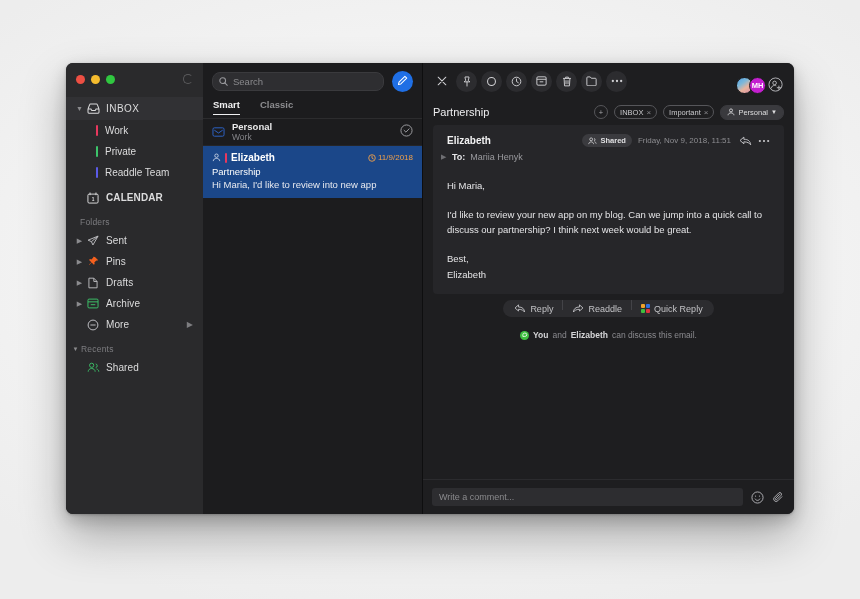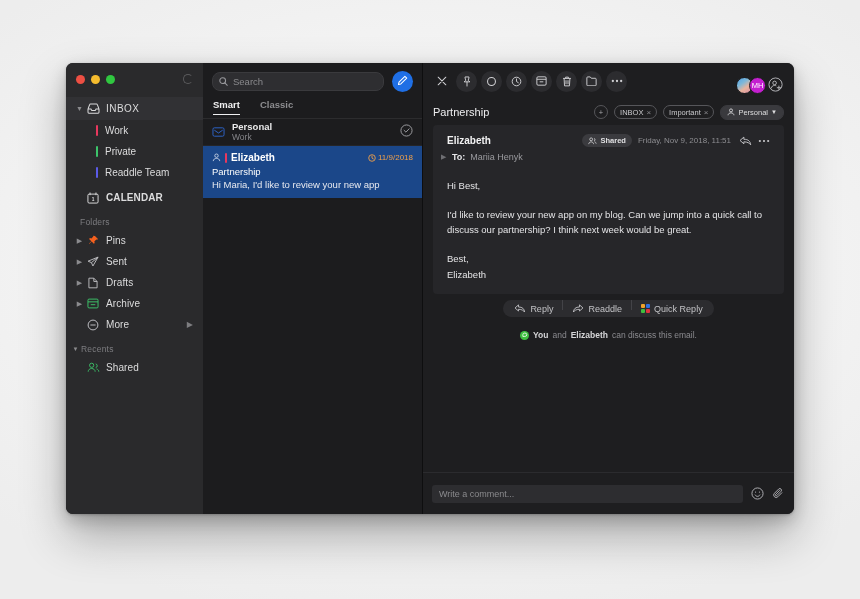--- a/index.html
+++ b/index.html
@@ -213,21 +213,21 @@
     flex: 0 0 21px;
   }
   .tb-btn.plain { background: transparent; }
   .tb-spacer { flex: 1; }
   .avatars { display: flex; align-items: center; }
   .av {
     width: 17px; height: 17px; border-radius: 50%;
     margin-left: -3px;
     border: 1.3px solid #1e1e20;
     display: flex; align-items: center; justify-content: center;
-    font-size: 7.5px; font-weight: normal; color: #fff;
+    font-size: 7.5px; font-weight: bold; color: #fff;
     overflow: hidden;
     margin-top: 8px;
   }
   .av.photo { background: linear-gradient(145deg,#4ea3e8 0%,#7fb8d8 35%,#e8b49d 62%,#d98aa4 100%); }
   .av.mh { background: #c41fd0; margin-left: -4px; }
   .av.add { background: transparent; border: none; margin-left: 1px; }
 
   .dt-subjbar {
     height: 26px;
     display: flex; align-items: center;
@@ -325,21 +325,21 @@
   }
   .discuss b { color: #d5d5d7; }
   .bubble {
     width: 9px; height: 9px; border-radius: 50%;
     background: #3fbf3f;
     display: flex; align-items: center; justify-content: center;
   }
 
   .dt-footer {
     border-top: 1px solid #2b2b2e;
-    height: 42px;
+    height: 35px;
     display: flex; align-items: center;
     padding: 16px 9px;
     gap: 8px;
   }
   .comment-box {
     flex: 1; height: 18px;
     background: #2d2d30;
     border-radius: 3px;
     display: flex; align-items: center;
     padding: 0 7px;
@@ -405,36 +405,36 @@
         <span class="sb-label">CALENDAR</span>
       </div>
 
       <div class="sb-section">
         <span>Folders</span>
       </div>
 
       <div class="sb-row">
         <span class="sb-chev">▶</span>
         <span class="sb-ico">
-          <svg width="11" height="11" viewBox="0 0 12 12" fill="#f4601e">
-            <path d="M7.6 1.1 10.9 4.4l-.9.9-1-.3-2.1 2.1.4 1.6-.9.9L4 7.1 1.3 9.8l-.3-.3 2.6-2.8-2.4-2.4.9-.9 1.6.4L5.8 1.7l-.3-1z"></path>
-          </svg>
-        </span>
-        <span class="sb-label">Pins</span>
+          <svg width="12" height="12" viewBox="0 0 13 13" fill="none" stroke="#c2c2c6" stroke-width="1" stroke-linejoin="round">
+            <path d="M12 1.2 1.2 5.6l3.6 1.6 1.6 3.6z"></path>
+              <path d="M12 1.2 4.8 7.2"></path>
+          </svg>
+        </span>
+        <span class="sb-label">Sent</span>
       </div>
 
       <div class="sb-row">
         <span class="sb-chev">▶</span>
         <span class="sb-ico">
-          <svg width="12" height="12" viewBox="0 0 13 13" fill="none" stroke="#c2c2c6" stroke-width="1" stroke-linejoin="round">
-            <path d="M12 1.2 1.2 5.6l3.6 1.6 1.6 3.6z"></path>
-              <path d="M12 1.2 4.8 7.2"></path>
-          </svg>
-        </span>
-        <span class="sb-label">Sent</span>
+          <svg width="11" height="11" viewBox="0 0 12 12" fill="#f4601e">
+            <path d="M7.6 1.1 10.9 4.4l-.9.9-1-.3-2.1 2.1.4 1.6-.9.9L4 7.1 1.3 9.8l-.3-.3 2.6-2.8-2.4-2.4.9-.9 1.6.4L5.8 1.7l-.3-1z"></path>
+          </svg>
+        </span>
+        <span class="sb-label">Pins</span>
       </div>
 
       <div class="sb-row">
         <span class="sb-chev">▶</span>
         <span class="sb-ico">
           <svg width="10" height="12" viewBox="0 0 11 13" fill="none" stroke="#c2c2c6" stroke-width="1" stroke-linejoin="round">
             <path d="M1 1.2h5.4L10 4.8v7H1z"></path>
               <path d="M6.4 1.2v3.6H10"></path>
           </svg>
         </span>
@@ -543,21 +543,21 @@
           <span style="display:flex;">
             <svg width="8" height="8" viewBox="0 0 9 9" fill="none" stroke="#f0a04a" stroke-width="1">
               <circle cx="4.5" cy="4.5" r="3.7"></circle>
                 <path d="M4.5 2.4v2.2l1.5.9" stroke-linecap="round"></path>
             </svg>
           </span>
           <span>11/9/2018</span>
         </span>
       </div>
       <div class="mi-subject">Partnership</div>
-      <div class="mi-snippet">Hi Maria, I'd like to review your new app</div>
+      <div class="mi-snippet">Hi Maria, I'd like to review into new app</div>
     </div>
   </div>
 
   <div class="detail">
 
     <div class="dt-toolbar">
       <div class="tb-btn plain">
         <svg width="10" height="10" viewBox="0 0 11 11" fill="none" stroke="#cfcfd2" stroke-width="1.15" stroke-linecap="round">
           <path d="M1.3 1.3 9.7 9.7M9.7 1.3 1.3 9.7"></path>
         </svg>
@@ -675,21 +675,21 @@
           </span>
         </div>
 
         <div class="msg-to">
           <span class="caret">▶</span>
           <span class="lbl">To:</span>
           <span class="val">Mariia Henyk</span>
         </div>
 
         <div class="msg-text">
-          <p>Hi Best,</p>
+          <p>Hi Maria,</p>
           <p>I'd like to review your new app on my blog. Can we jump into a quick call to discuss our partnership? I think next week would be great.</p>
           <p style="white-space:pre-line;">Best,
 Elizabeth</p>
         </div>
       </div>
 
       <div class="action-row">
         <div class="action-pill">
           <div class="act">
             <span style="display:flex;">

